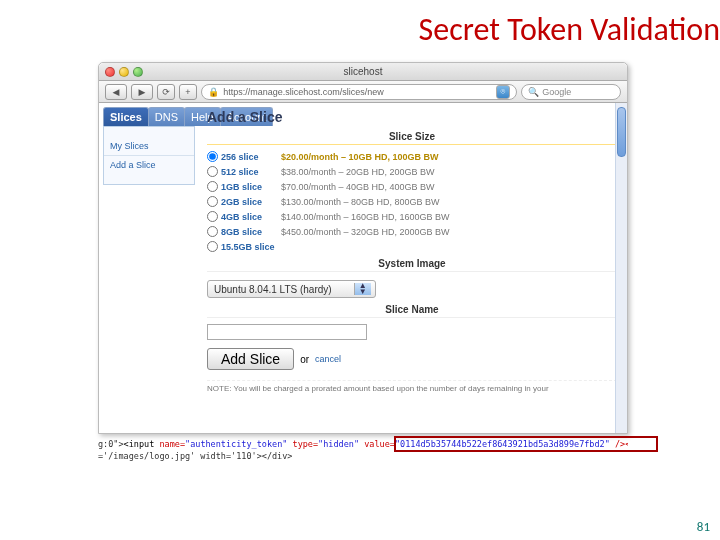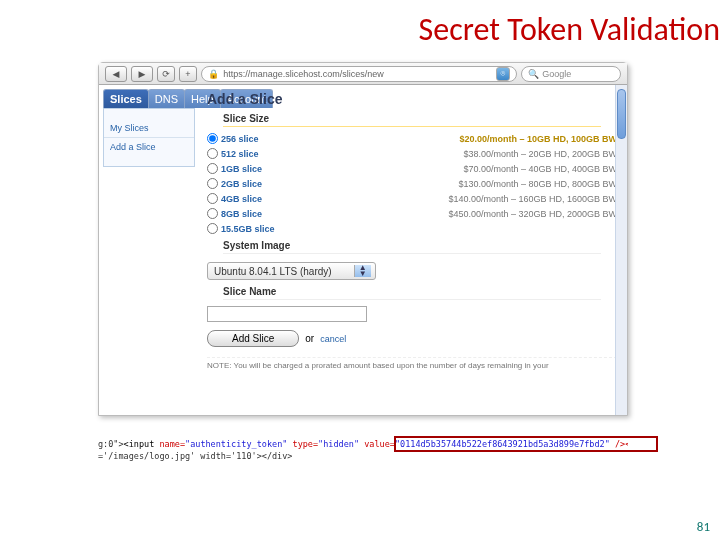--- a/index.html
+++ b/index.html
@@ -27,50 +27,58 @@
   .tabs { display: flex; gap: 0; }
   .tab { font-size: 11px; padding: 3px 6px; border: 1px solid #8aa3c8; border-bottom: none; background: linear-gradient(#7aa0d6,#5a84c0); color: #fff; border-radius: 3px 3px 0 0; margin-right: -1px; }
   .tab.active { background: linear-gradient(#3d6db8,#2e5a9e); font-weight: bold; }
   .sidebox { border: 1px solid #bcd0e6; background: #f6f9fe; padding: 12px 6px; }
   .sidebox a { display: block; color: #2863a8; font-size: 9px; padding: 2px 0; text-decoration: none; }
   .sidebox .divider { border-top: 1px solid #d6e2ef; margin: 2px -6px; }
   .main { flex: 1; padding: 6px 10px 6px 8px; position: relative; }
   .rscroll { position: absolute; right: 0; top: 0; bottom: 0; width: 12px; background: #e9eef7; border-left: 1px solid #c9d6e8; }
   .rscroll .thumb { position: absolute; top: 4px; left: 1px; width: 9px; height: 50px; background: linear-gradient(#a8c5ec,#6f9edb); border: 1px solid #5d8bc7; border-radius: 4px; }
   h2.main-h { font-size: 14px; color: #2d3a5a; font-weight: bold; margin-bottom: 2px; }
-  .sub { font-size: 10px; font-weight: bold; color: #333; border-bottom: 1px solid #ffe082; padding-bottom: 2px; margin: 6px 16px 6px; }
+  .sub { font-size: 10px; font-weight: bold; color: #333; border-bottom: 1px solid #ffe082; padding-bottom: 2px; margin: 6px 0 6px; text-align: center; }
   .sub.noline { border-bottom: 1px solid #eee; }
   .opts { display: grid; grid-template-columns: 14px 60px 1fr; row-gap: 4px; align-items: center; }
   .opts input[type=radio] { width: 11px; height: 11px; }
   .optname { font-size: 9px; color: #2863a8; font-weight: bold; }
-  .optdesc { font-size: 9px; color: #777; text-align: right; }
+  .optdesc { font-size: 9px; color: #777; }
   .optdesc.sel { color: #b58a00; font-weight: bold; }
   .selectwrap { display: inline-flex; align-items: center; border: 1px solid #aaa; border-radius: 3px; background: linear-gradient(#fff,#e6e6e6); height: 18px; padding: 0 4px 0 6px; font-size: 10px; color: #333; gap: 22px; margin-top: 2px;}
   .selectwrap .chev { background: linear-gradient(#cde3fb,#94bdeb); border-left: 1px solid #aaa; padding: 0 4px; font-size: 8px; color: #3a5; color:#335; display:flex;flex-direction:column;line-height:6px;}
   .nameinput { width: 160px; height: 16px; border: 1px solid #aaa; background: #fff; margin-top: 2px; display:block;}
   .addrow { margin-top: 8px; display: flex; align-items: center; gap: 6px; }
-  .addbtn { border: 1px solid #888; background: linear-gradient(#fff,#ddd); border-radius: 8px; padding: 2px 24px; font-size: 10px; }
+  .addbtn { border: 1px solid #888; background: linear-gradient(#fff,#ddd); border-radius: 3px; padding: 2px 13px; font-size: 14px; }
   .cancel { color: #2863a8; font-size: 9px; }
   .note { font-size: 8px; color: #777; margin-top: 10px; border-top: 1px dashed #eee; padding-top: 3px; }
 
   .codearea { position: absolute; left: 98px; top: 438px; width: 530px; font-family: Menlo, Consolas, monospace; font-size: 8.5px; color: #333; line-height: 12px; white-space: nowrap; overflow: hidden; }
   .codearea .k { color: #000; }
   .codearea .attr { color: #c00; }
   .codearea .val { color: #1a1ad6; }
   .codearea .tail { color: #c00; }
   .highlight-box { position: absolute; left: 394px; top: 436px; width: 264px; height: 16px; border: 2px solid #a30000; background: transparent; }
 </style>
 </head>
 <body>
 
 <div class="slide">
   <div class="title">Secret Token Validation</div>
 
   <div class="shot">
     <div class="browser">
+      <div class="titlebar">
+        <div class="lights">
+          <div class="light red"></div>
+          <div class="light yellow"></div>
+          <div class="light green"></div>
+        </div>
+        <div class="wintitle">slicehost</div>
+      </div>
       <div class="toolbar">
         <div class="navbtn">◀</div>
         <div class="navbtn">▶</div>
         <div class="navbtn small">⟳</div>
         <div class="navbtn small">+</div>
         <div class="urlbar">
           <span>🔒</span>
           <span>https://manage.slicehost.com/slices/new</span>
           <span style="margin-left:auto" class="rss">⌾</span>
         </div>

